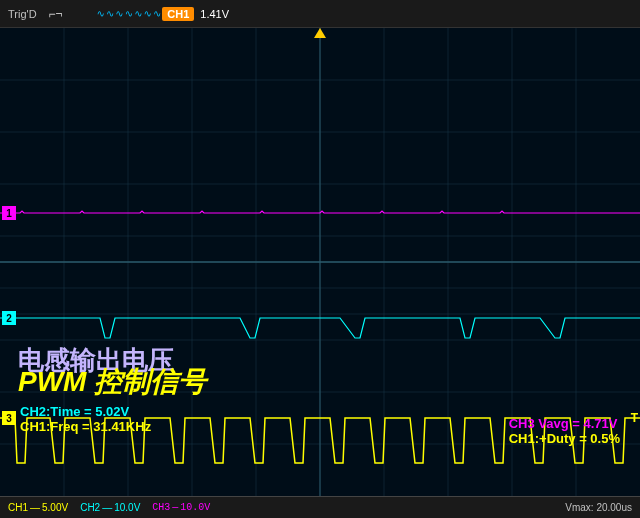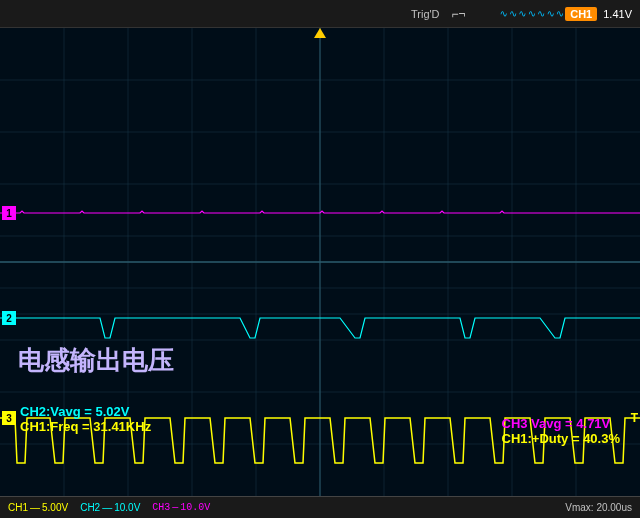--- a/index.html
+++ b/index.html
@@ -19,21 +19,21 @@
       display: flex;
       flex-direction: column;
     }
 
     
     .top-bar {
       height: 28px;
       background: #1a1a1a;
       display: flex;
       align-items: center;
-      justify-content: flex-end;
+      justify-content: flex-start;
       padding: 0 8px;
       border-bottom: 1px solid #333;
       flex-shrink: 0;
     }
 
     .trig-label {
       color: #c0c0c0;
       font-size: 11px;
     }
 
@@ -298,29 +298,30 @@
         610,390 615,435 623,435 625,390 640,390
       " fill="none" stroke="#ffff00" stroke-width="1.5"></polyline>
 
     </svg>
 
     <div class="channel-labels">
 
 
       <div class="ch2-label">电感输出电压</div>
 
+      <div class="ch3-label">PWM 控制信号</div>
 
       <div style="position:absolute; bottom:50px; left:0; width:100%; display:flex; justify-content:space-between; padding:0 20px;">
         <div>
-          <div class="meas-ch2">CH2:Vavg = 5.02V</div>
+          <div class="meas-ch2">CH2:Time = 5.02V</div>
           <div class="meas-ch1">CH1:Freq = 31.41KHz</div>
         </div>
         <div>
           <div class="meas-ch3">CH3 Vavg = 4.71V</div>
-          <div class="meas-ch1b">CH1:+Duty = 40.3%</div>
+          <div class="meas-ch1b">CH1:+Duty = 0.5%</div>
         </div>
       </div>
 
       <div class="ch-marker ch1-marker" style="top:178px;">1</div>
       <div class="ch-marker ch2-marker" style="top:283px; background:#00ffff;">2</div>
       <div class="ch-marker ch3-marker" style="top:383px; background:#ffff00;">3</div>
 
       <div class="t-marker-right" style="top:383px;">T</div>
     </div>
   </div>

